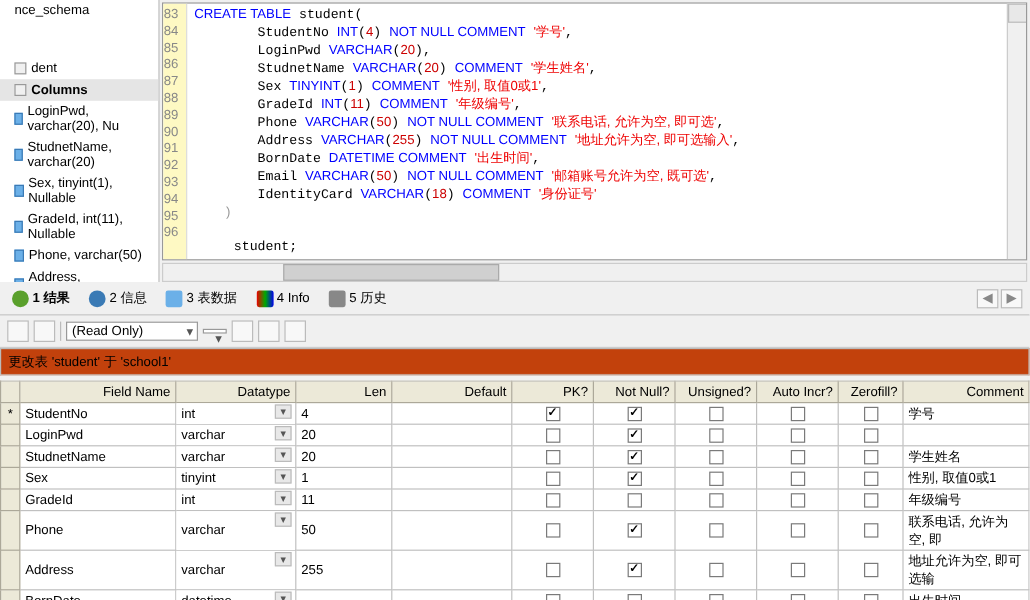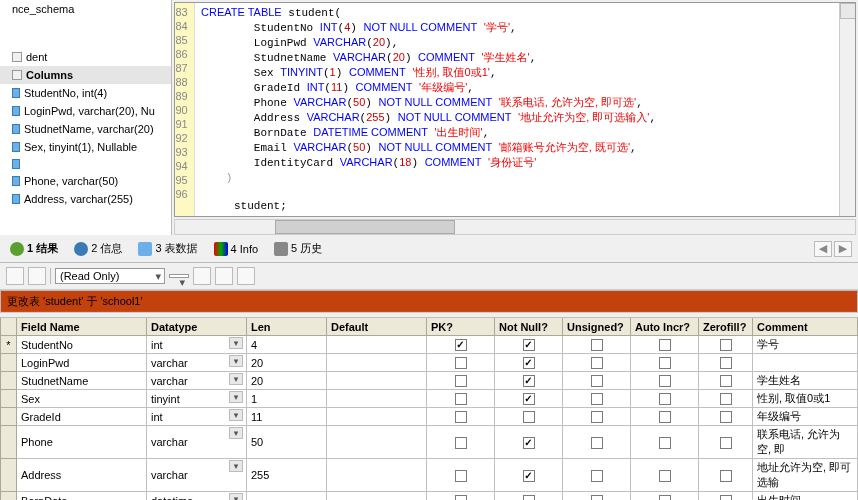--- a/index.html
+++ b/index.html
@@ -1,19 +1,19 @@
 <!DOCTYPE html>
 <html><head>
 <meta charset="utf-8">
 <style>
 * { margin: 0; padding: 0; box-sizing: border-box; font-family: Tahoma, Arial, sans-serif; font-size: 11px; }
 body { background: #f0f0f0; height: 500px; width: 858px; overflow: hidden; }
 
 .container { display: flex; height: 235px; }
-.sidebar { width: 172px; background: #fff; border-right: 1px solid #bbb; overflow: hidden; }
+.sidebar { width: 133px; background: #fff; border-right: 1px solid #bbb; overflow: hidden; }
 .sidebar-item { padding: 3px 4px 3px 12px; display: flex; align-items: center; gap: 4px; }
 .sidebar-item.selected { background: #e5e5e5; font-weight: bold; }
 .col-icon { display: inline-block; width: 8px; height: 10px; background: #6bb0e8; border: 1px solid #3a7ab5; }
 .tree-icon { display: inline-block; width: 10px; height: 10px; background: #f0f0f0; border: 1px solid #999; }
 
 .main { flex: 1; display: flex; flex-direction: column; }
 .hint-bar { background: #f0f0f0; padding: 2px 4px; color: #888; border-bottom: 1px solid #ccc; font-size: 10px; }
 .editor-wrap { flex: 1; display: flex; background: #fff; border: 1px solid #999; margin: 2px; overflow: hidden; }
 .gutter { width: 20px; background: #fef9c3; border-right: 1px solid #ddd; text-align: center; color: #888; padding-right: 6px; line-height: 14px; padding-top: 2px; }
 .code { flex: 1; padding: 2px 6px; line-height: 14px; font-family: 'Courier New', monospace; font-size: 11px; white-space: pre; overflow: auto; }
@@ -40,21 +40,21 @@
 
 .toolbar2 { display: flex; align-items: center; padding: 4px 6px; gap: 4px; background: #f0f0f0; border-bottom: 1px solid #ccc; }
 .tbtn { width: 18px; height: 18px; border: 1px solid #bbb; background: #f8f8f8; cursor: pointer; }
 .combo { border: 1px solid #999; background: #fff; padding: 1px 14px 1px 4px; position: relative; min-width: 110px; }
 .combo::after { content: '▾'; position: absolute; right: 3px; top: 1px; color: #555; }
 
 .title-bar { background: #c2410c; padding: 3px 6px; border: 1px solid #bbb; font-size: 11px; }
 
 .grid-wrap { background: #fff; }
 .grid { width: 100%; border-collapse: collapse; table-layout: fixed; }
-.grid th { background: #ece9d8; border: 1px solid #aca899; padding: 2px 4px; text-align: left; font-weight: bold; height: 18px; }
+.grid th { background: #ece9d8; border: 1px solid #aca899; padding: 2px 4px; text-align: right; font-weight: normal; height: 18px; }
 .grid td { border: 1px solid #c0c0c0; padding: 1px 4px; height: 18px; background: #fff; }
 .grid td.rowhdr { width: 14px; background: #ece9d8; border: 1px solid #aca899; text-align: center; }
 .dt-cell { position: relative; }
 .dt-cell::after { content: '▾'; position: absolute; right: 3px; top: 1px; color: #555; font-size: 9px; background: #e8e8e8; border: 1px solid #bbb; width: 12px; text-align: center; }
 .chk { width: 12px; height: 12px; border: 1px solid #7a7a7a; display: inline-block; background: #fff; vertical-align: middle; }
 .chk.on::after { content: '\2713'; display: block; font-size: 10px; line-height: 10px; font-weight: bold; color: #000; text-align: center; }
 .chkcell { text-align: center; }
 </style>
 </head>
 <body>
@@ -68,36 +68,33 @@
     <div class="sidebar-item">
         <span class="tree-icon"></span>
         <span>dent</span>
       </div>
     <div class="sidebar-item selected">
         <span class="tree-icon"></span>
         <span>Columns</span>
       </div>
     <div class="sidebar-item">
         <span class="col-icon"></span>
-        <span>StudentNo, int(4)</span>
-      </div>
-    <div class="sidebar-item">
-        <span class="col-icon"></span>
         <span>LoginPwd, varchar(20), Nu</span>
       </div>
     <div class="sidebar-item">
         <span class="col-icon"></span>
         <span>StudnetName, varchar(20)</span>
       </div>
     <div class="sidebar-item">
         <span class="col-icon"></span>
         <span>Sex, tinyint(1), Nullable</span>
       </div>
     <div class="sidebar-item">
         <span class="col-icon"></span>
+        <span>GradeId, int(11), Nullable</span>
       </div>
     <div class="sidebar-item">
         <span class="col-icon"></span>
         <span>Phone, varchar(50)</span>
       </div>
     <div class="sidebar-item">
         <span class="col-icon"></span>
         <span>Address, varchar(255)</span>
       </div>
 

